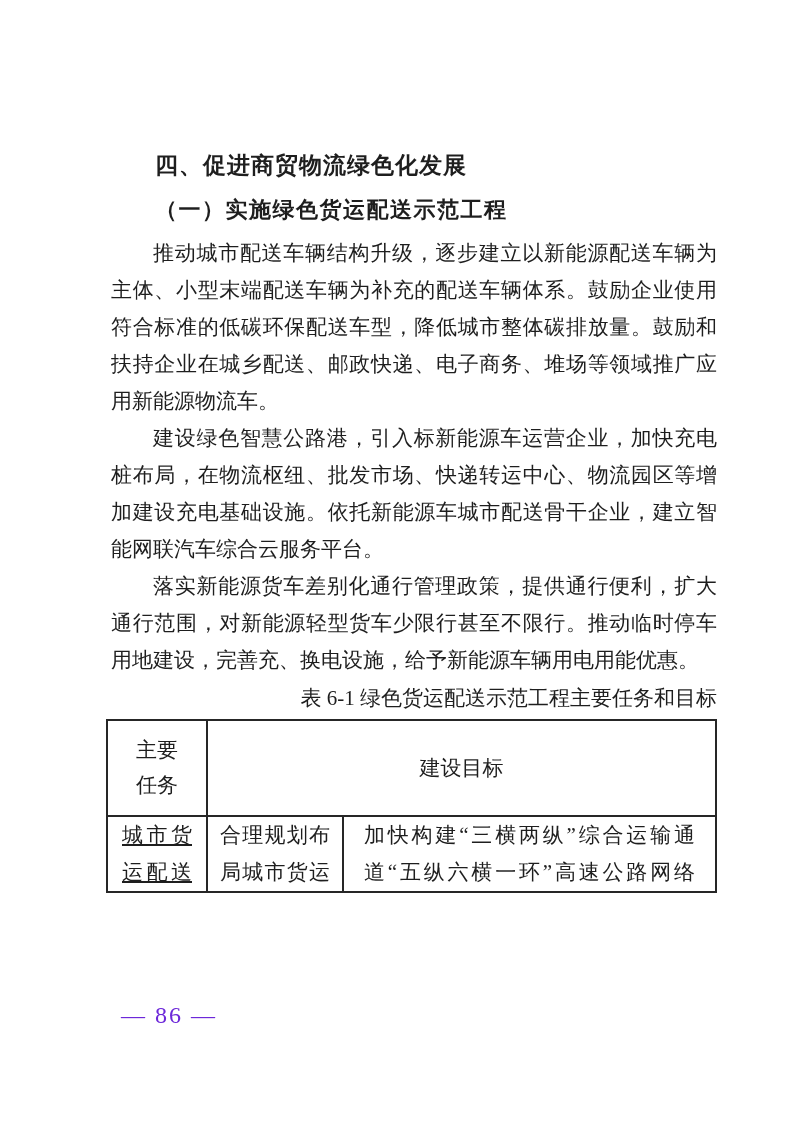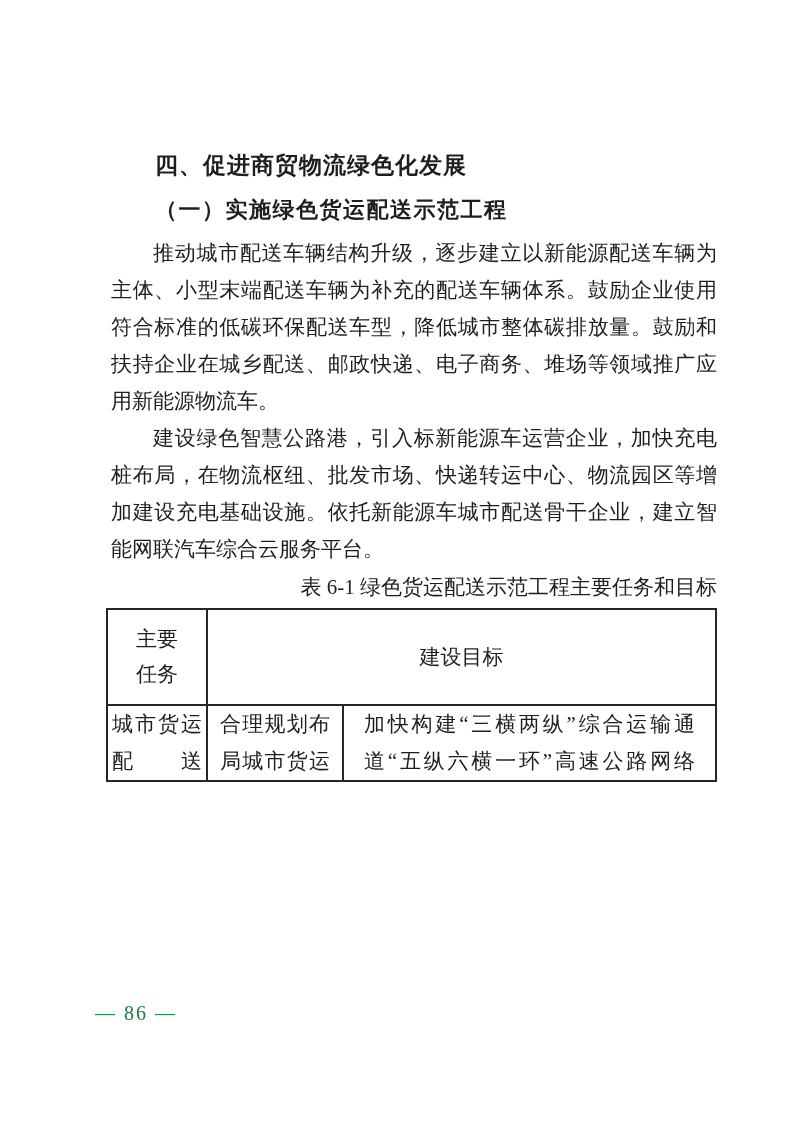--- a/index.html
+++ b/index.html
@@ -82,46 +82,47 @@
   }
   th.th-goal {
     padding: 12px 10px;
   }
   table.goals-table td {
     height: 74px;
     line-height: 37px;
     text-align: justify;
     text-align-last: justify;
   }
-  td.cell-task   { padding: 0 4px; }
+  td.cell-task   { padding: 0 14px; text-decoration: underline; }
   td.cell-subtask{ padding: 0 12px; }
   td.cell-goal   { padding: 0 20px; }
   .page-footer {
     position: absolute;
-    left: 88px;
+    left: 114px;
     top: 1002px;
-    font-size: 20px;
+    font-size: 24px;
     letter-spacing: 2px;
-    color: #15803d;
+    color: #6d28d9;
   }
 </style>
 </head>
 <body>
 
 <div class="page">
   <div class="content">
 
     <h1 class="sec-heading">四、促进商贸物流绿色化发展</h1>
 
     <h2 class="sub-heading">（一）实施绿色货运配送示范工程</h2>
 
     <p class="par">推动城市配送车辆结构升级，逐步建立以新能源配送车辆为主体、小型末端配送车辆为补充的配送车辆体系。鼓励企业使用符合标准的低碳环保配送车型，降低城市整体碳排放量。鼓励和扶持企业在城乡配送、邮政快递、电子商务、堆场等领域推广应用新能源物流车。</p>
 
     <p class="par">建设绿色智慧公路港，引入标新能源车运营企业，加快充电桩布局，在物流枢纽、批发市场、快递转运中心、物流园区等增加建设充电基础设施。依托新能源车城市配送骨干企业，建立智能网联汽车综合云服务平台。</p>
 
+    <p class="par">落实新能源货车差别化通行管理政策，提供通行便利，扩大通行范围，对新能源轻型货车少限行甚至不限行。推动临时停车用地建设，完善充、换电设施，给予新能源车辆用电用能优惠。</p>
 
 
     <div class="table-caption">表 6-1 绿色货运配送示范工程主要任务和目标</div>
 
     <table class="goals-table">
       <colgroup>
         <col style="width:100px">
         <col style="width:136px">
         <col style="width:373px">
       </colgroup>

